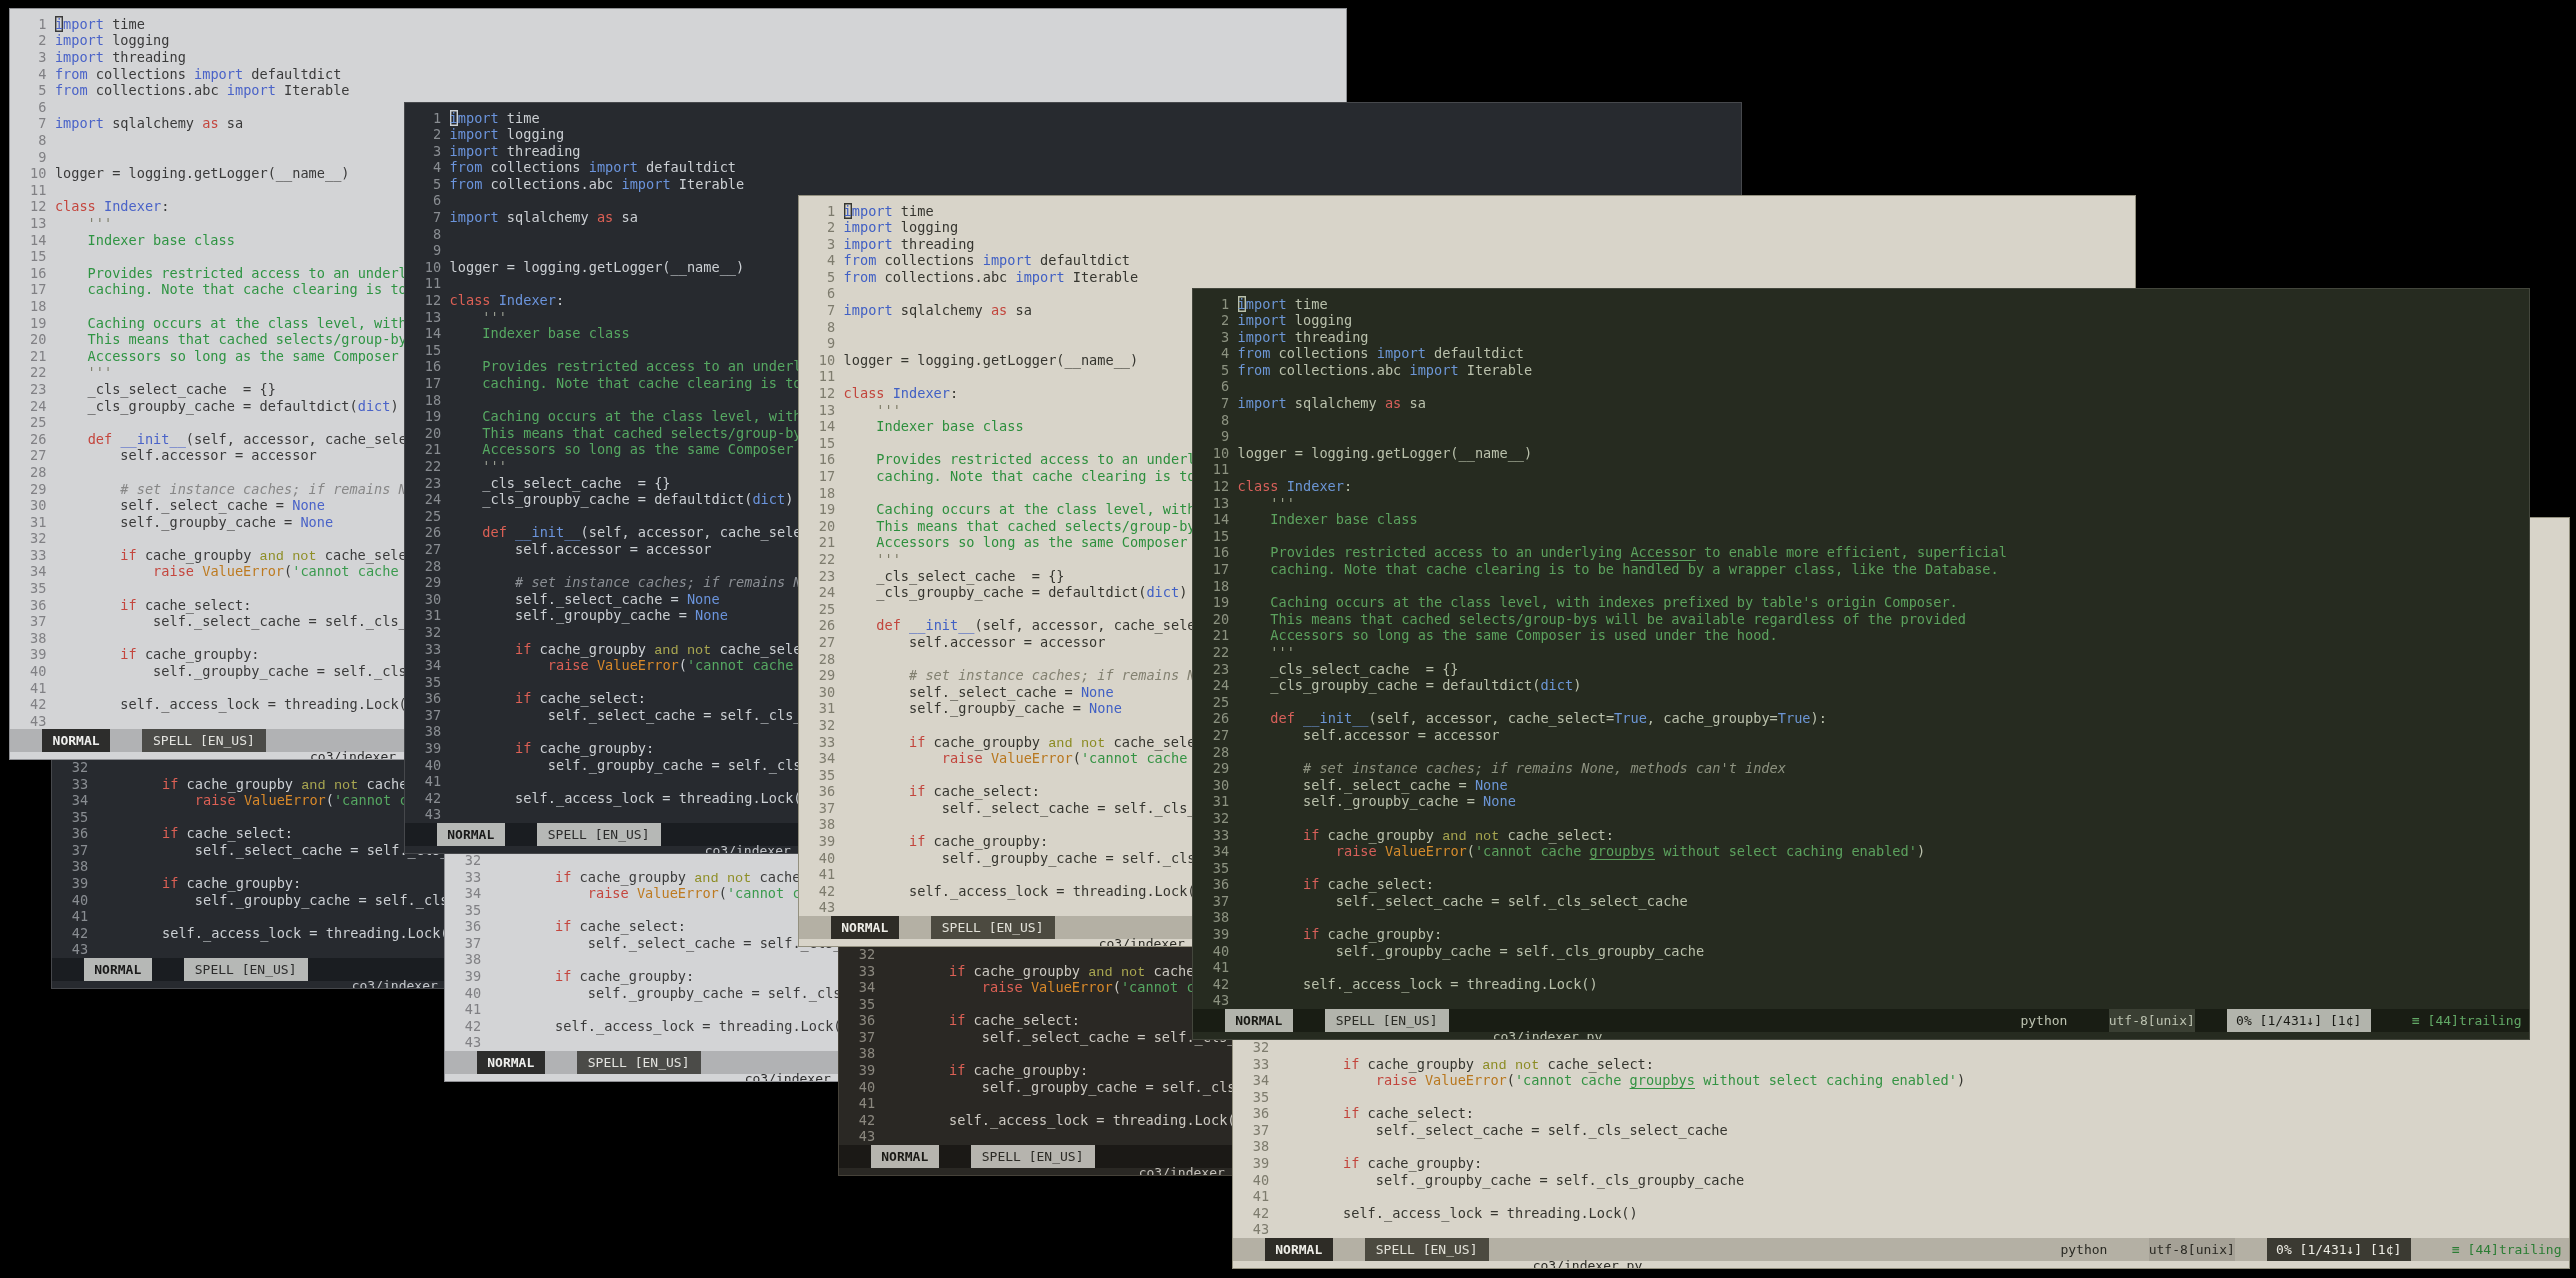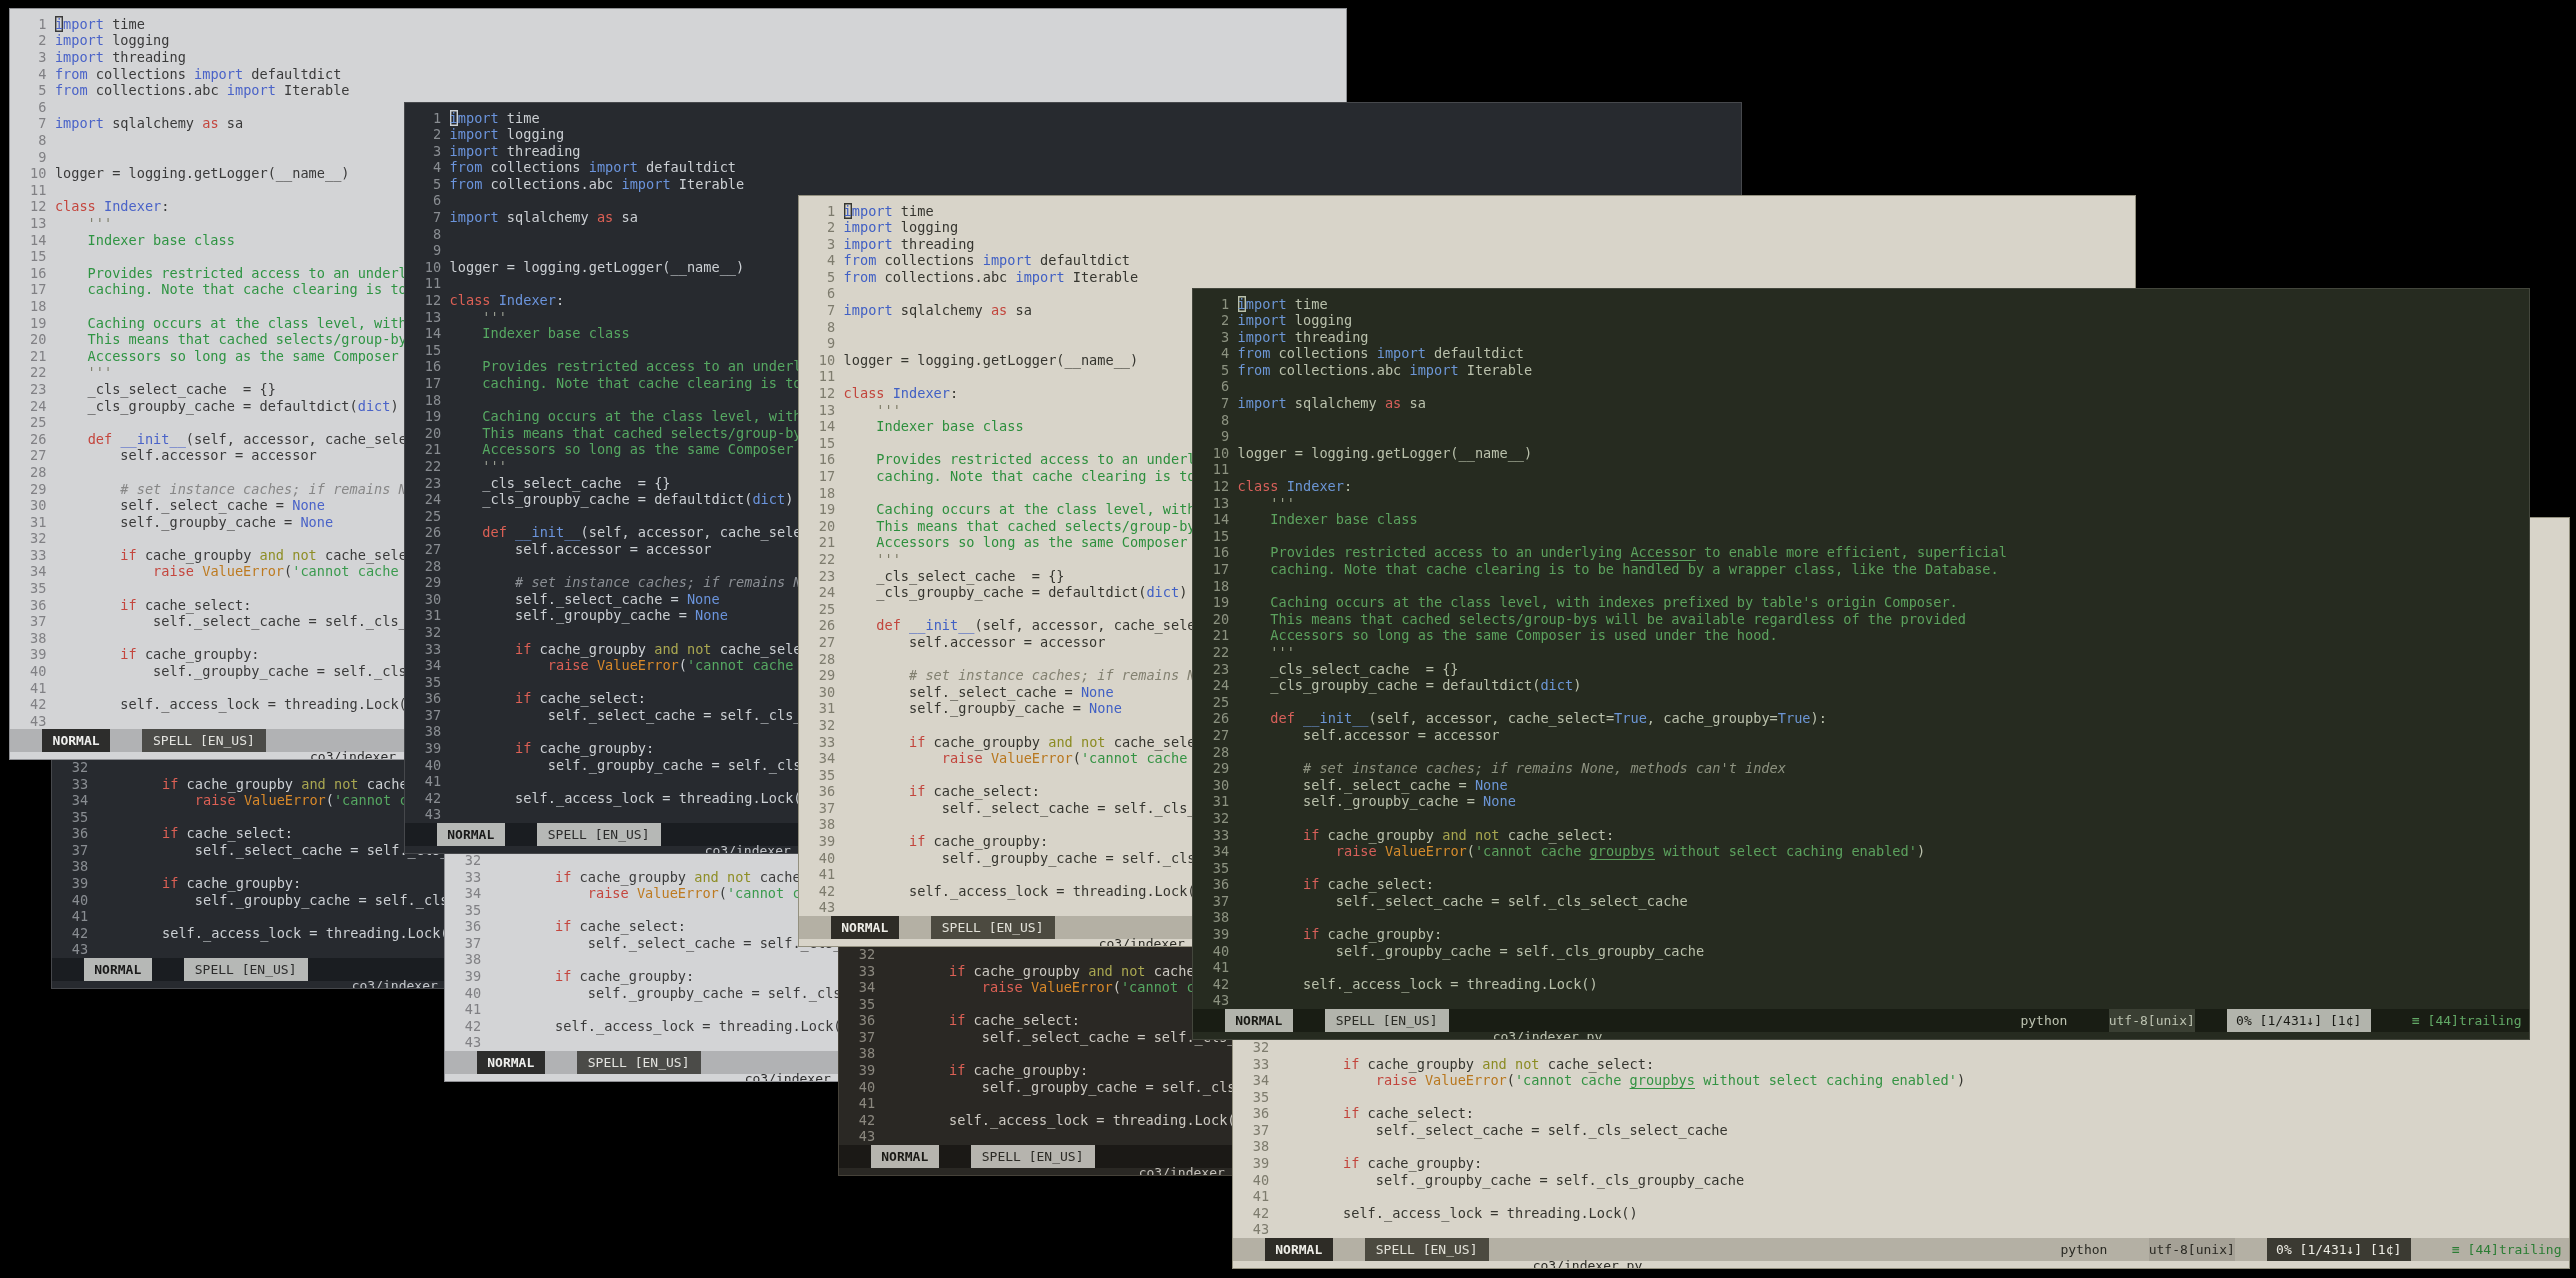--- a/index.html
+++ b/index.html
@@ -7,21 +7,21 @@
            font-family:"DejaVu Sans Mono", monospace;}
   .window{position:absolute;width:1338px;height:752px;background:var(--bg);
           border:0.9px solid var(--border);box-sizing:border-box;overflow:hidden;}
   .pane{position:absolute;top:0;left:0;right:0;bottom:31px;padding:6.5px 0 0 11.2px;overflow:hidden;}
   .line{display:flex;height:16.6px;line-height:16.6px;font-size:13.6px;white-space:pre;}
   .ln{flex:0 0 25px;text-align:right;margin-right:8.4px;color:var(--ln);}
   .code{white-space:pre;}
   .c-txt{color:var(--txt);}
   .c-kw{color:var(--kw);}
   .c-red{color:var(--red);}
-  .c-olive{color:var(--olive);}
+  .c-olive{color:var(--olive);font-family:Liberation Mono, monospace;}
   .c-str{color:var(--str);}
   .c-strU{color:var(--str);text-decoration:underline;text-underline-offset:2.8px;text-align:right;}
   .c-orange{color:var(--orange);}
   .c-comment{color:var(--comment);font-style:italic;}
   .c-doc{color:var(--doc);}
   .c-docU{color:var(--doc);text-decoration:underline;text-underline-offset:2.8px;}
   .c-docmuted{color:var(--docmuted);}
   .cursor{box-shadow:inset 0 0 0 1.4px var(--txt);}
   .sb{position:absolute;left:0;right:0;bottom:7.5px;height:23px;background:var(--sbbar);
       display:flex;align-items:stretch;font-size:13px;line-height:23px;white-space:pre;}

